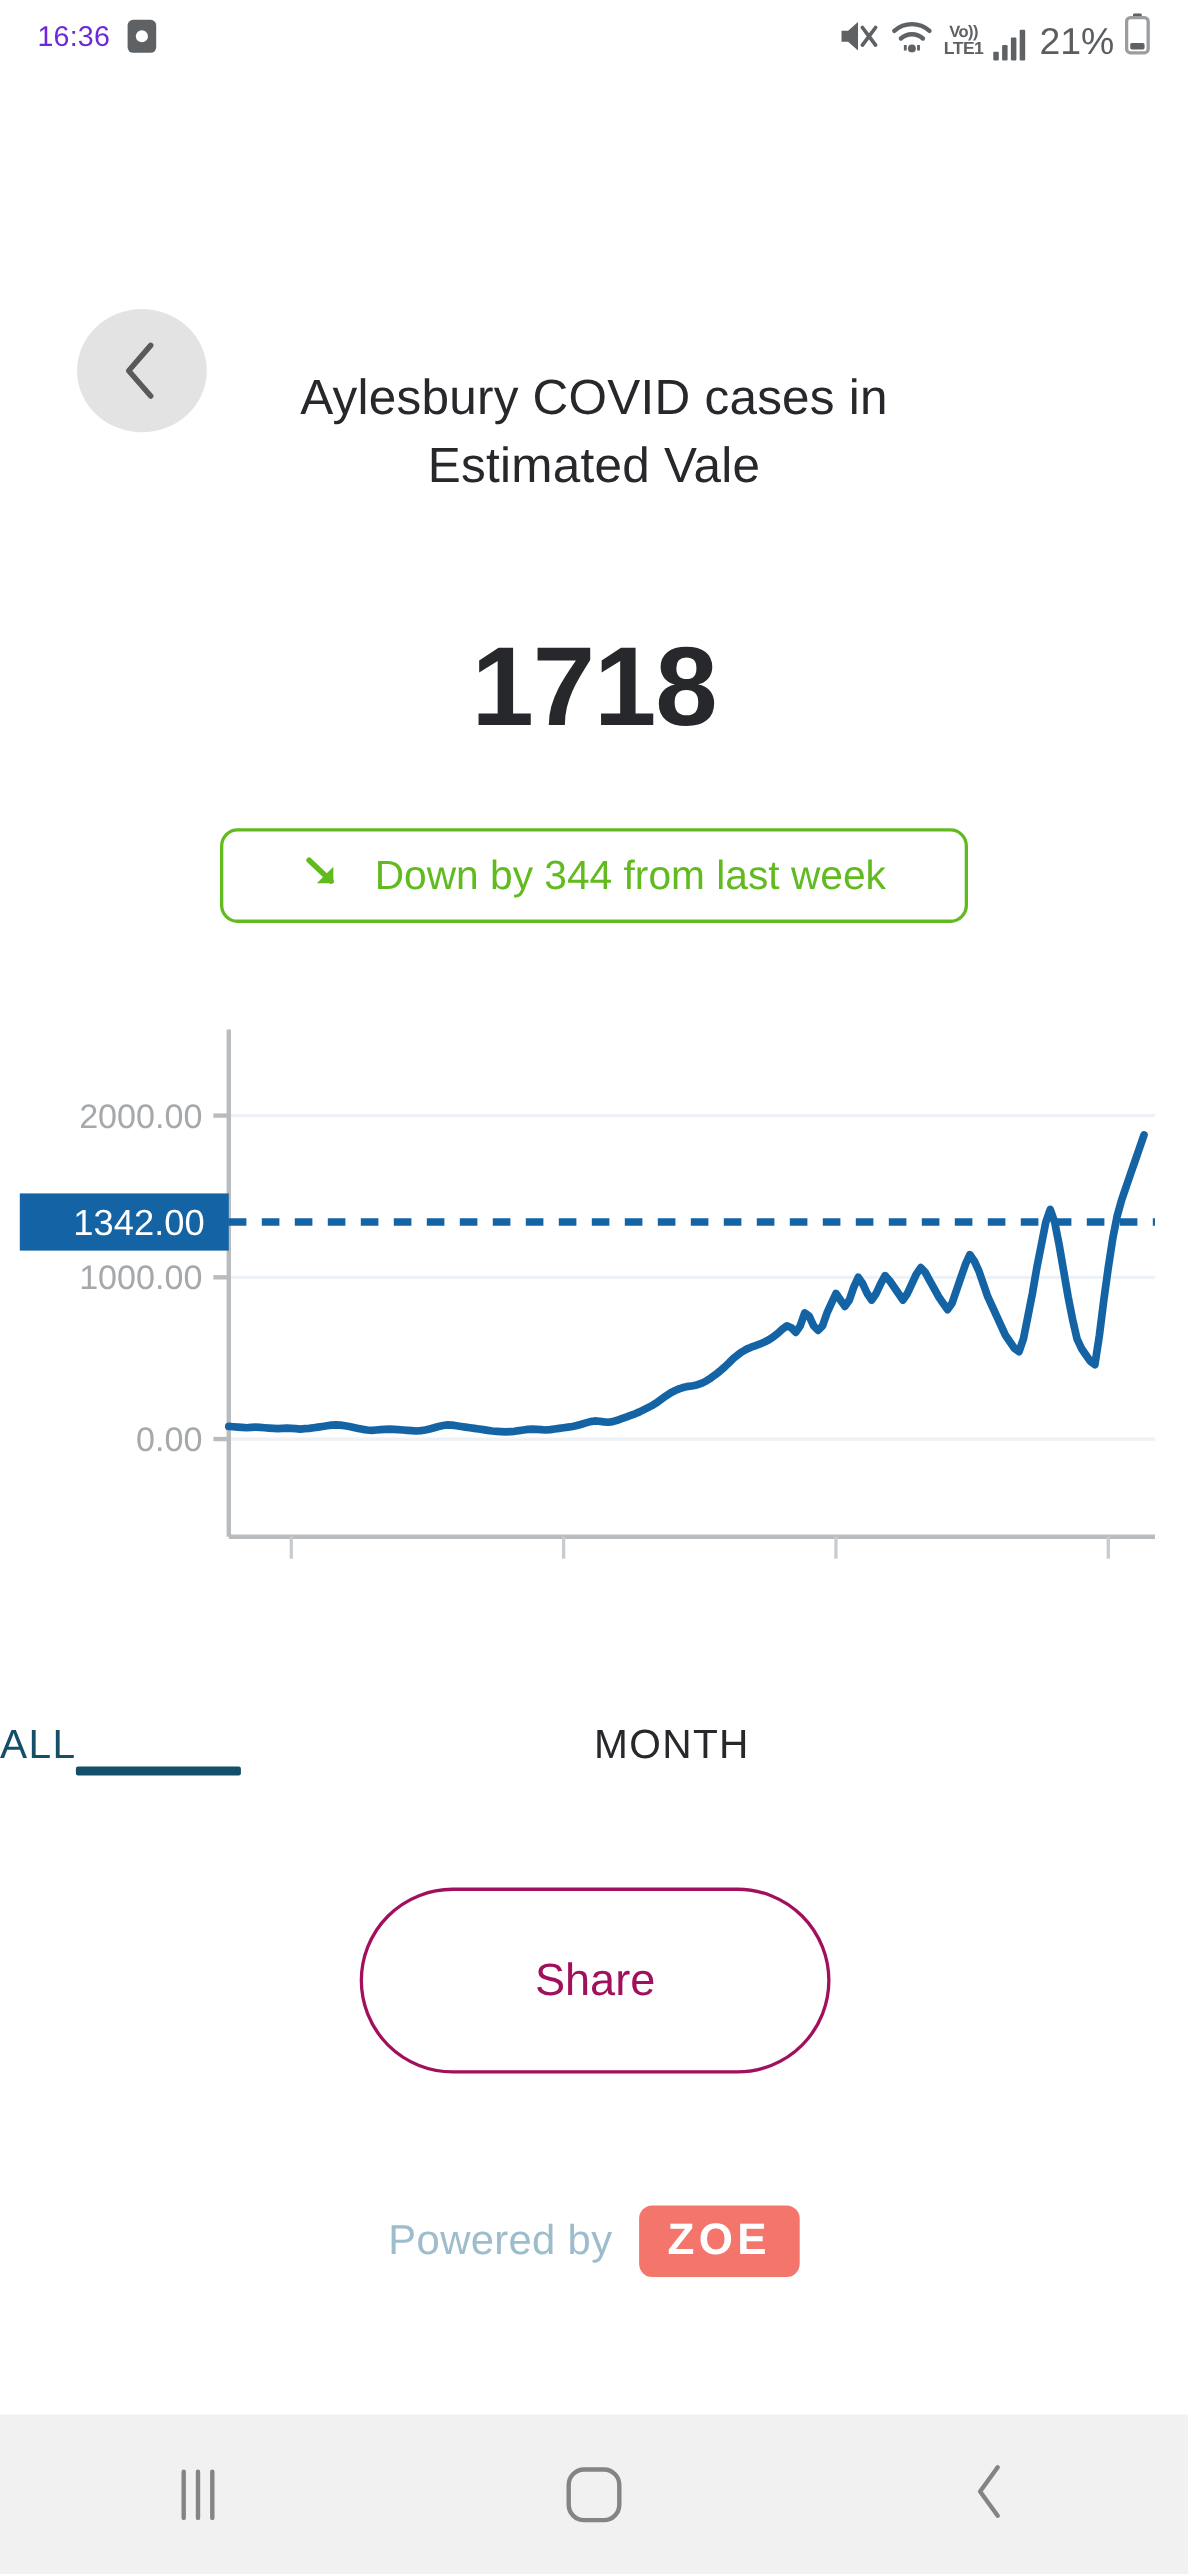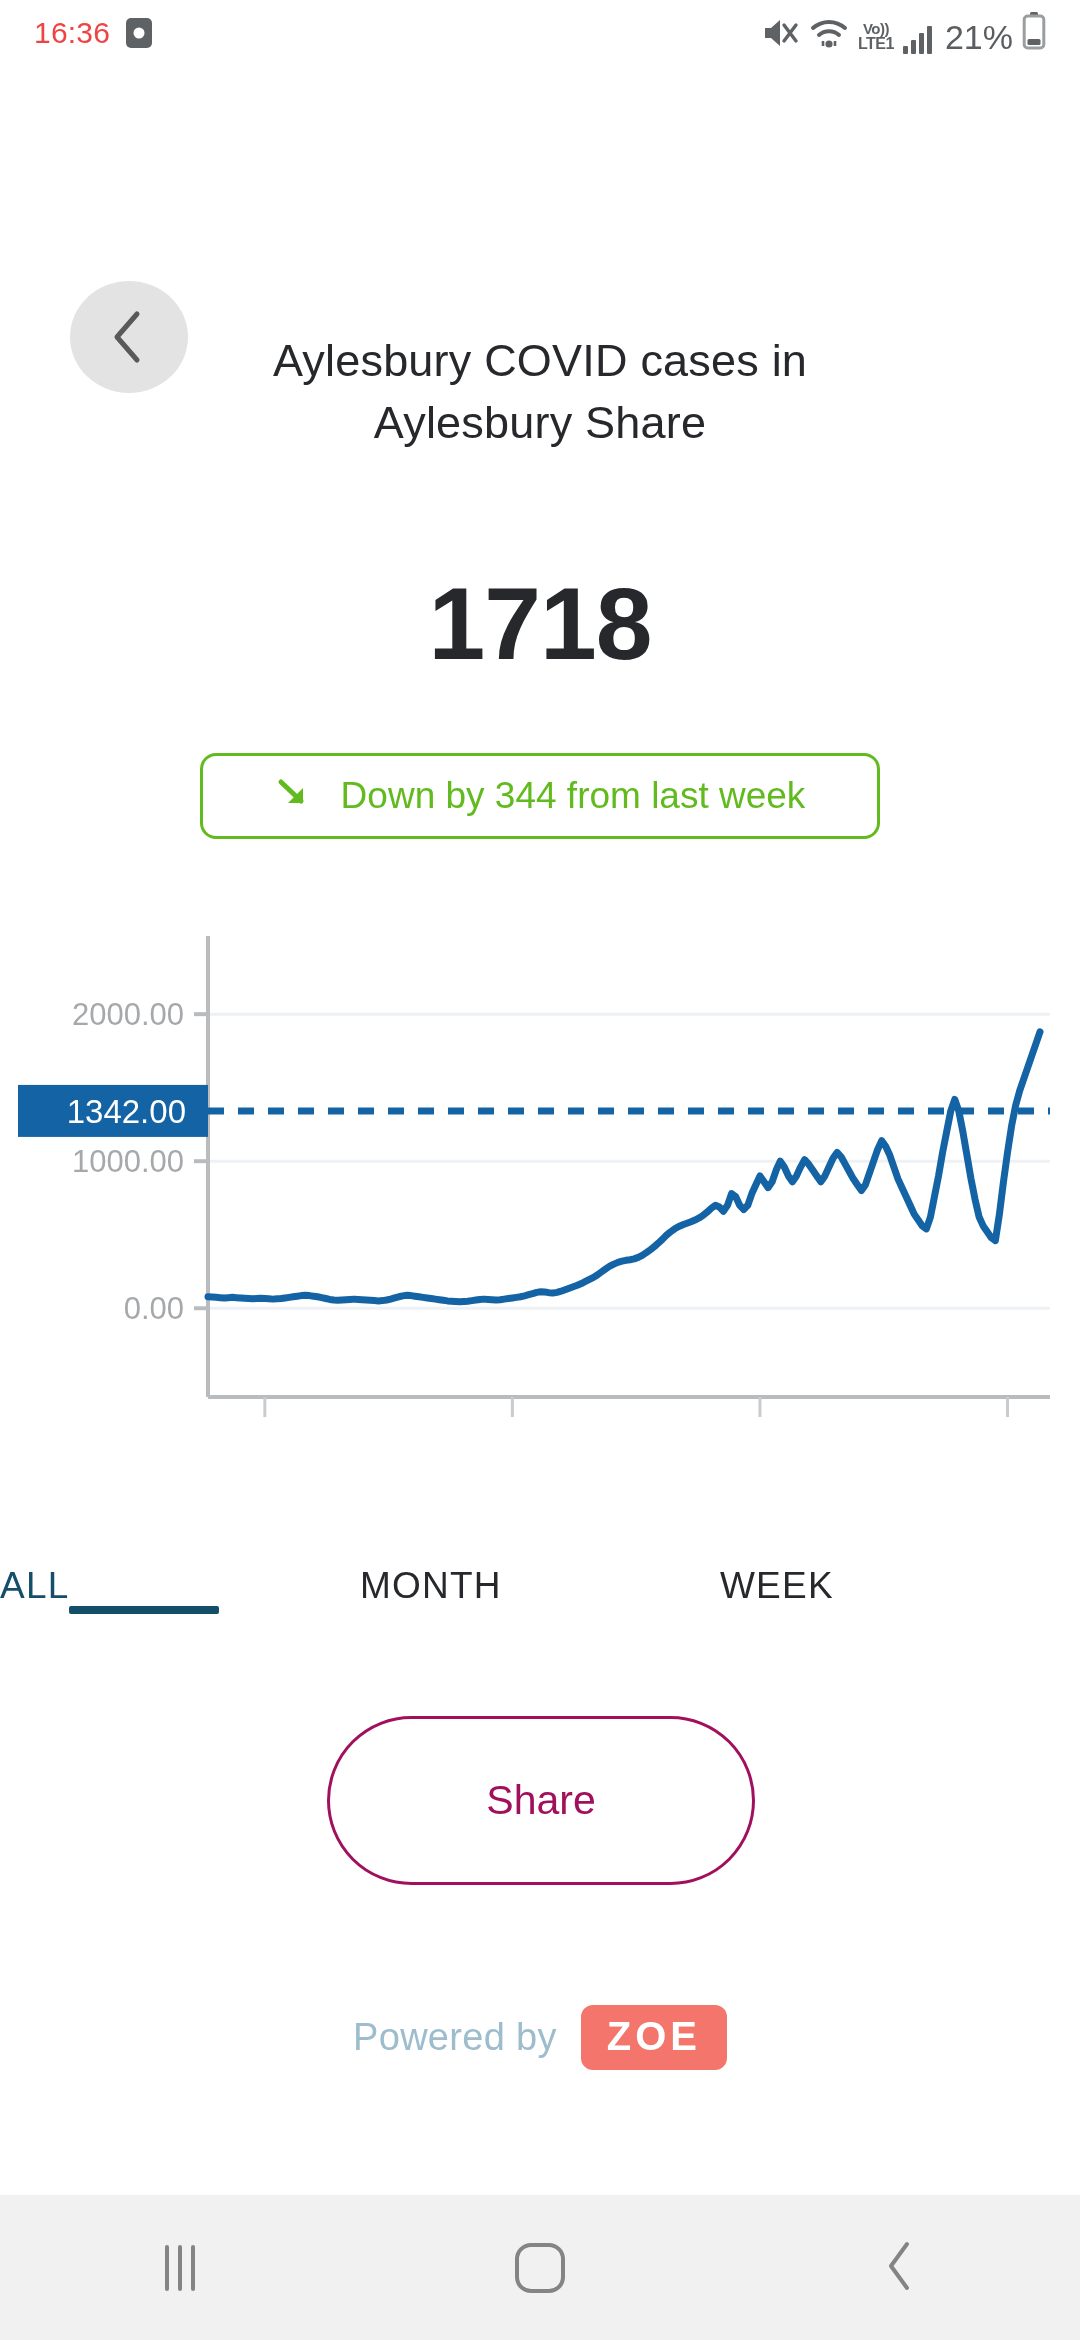--- a/index.html
+++ b/index.html
@@ -13,21 +13,21 @@
     -webkit-font-smoothing:antialiased;
   }
 
   
   .statusbar{
     position:absolute;left:0;top:0;width:1080px;height:66px;
     display:flex;align-items:center;
     padding:0 34px;box-sizing:border-box;
     color:#5f6265;
   }
-  .sb-clock{font-size:30px;letter-spacing:.2px;color:#ef4444;}
+  .sb-clock{font-size:26px;letter-spacing:.2px;color:#6d28d9;}
   .sb-alarm{
     width:26px;height:30px;margin-left:16px;border-radius:5px;
     background:#5f6265;position:relative;
   }
   .sb-alarm::after{
     content:"";position:absolute;left:50%;top:50%;
     width:11px;height:11px;border-radius:50%;
     background:#fff;transform:translate(-50%,-50%);
   }
   .sb-right{margin-left:auto;display:flex;align-items:flex-end;gap:9px;}
@@ -180,21 +180,21 @@
 <div class="back-btn">
   <span>
     <svg width="46" height="58" viewBox="0 0 46 58">
       <path d="M31 6 L11 29 L31 52" stroke="#58595b" stroke-width="5" fill="none" stroke-linecap="round" stroke-linejoin="round"></path>
     </svg>
   </span>
 </div>
 
 <div class="title">
   <span>Aylesbury COVID cases in</span>
-  <span class="l2">Aylesbury Share</span>
+  <span class="l2">Estimated Vale</span>
 </div>
 
 <div class="bignum">1718</div>
 
 <div class="trend">
   <span class="arrow">
     <svg width="36" height="36" viewBox="0 0 36 36">
       <path d="M6 8 L26 27" stroke="#62bb1e" stroke-width="5" fill="none" stroke-linecap="round"></path>
       <path d="M28 29 L13 29 L28 14 Z" fill="#62bb1e"></path>
     </svg>
@@ -233,24 +233,20 @@
 
 <div class="tabs">
   <div class="tab active">
     <span class="lbl">ALL</span>
     <span class="ind"></span>
   </div>
   <div class="tab">
     <span class="lbl">MONTH</span>
     <span class="ind"></span>
   </div>
-  <div class="tab">
-    <span class="lbl">WEEK</span>
-    <span class="ind"></span>
-  </div>
 </div>
 
 <div class="share">
   <span>Share</span>
 </div>
 
 <div class="powered">
   <span class="pw-txt">Powered by</span>
   <span class="zoe">ZOE</span>
 </div>

